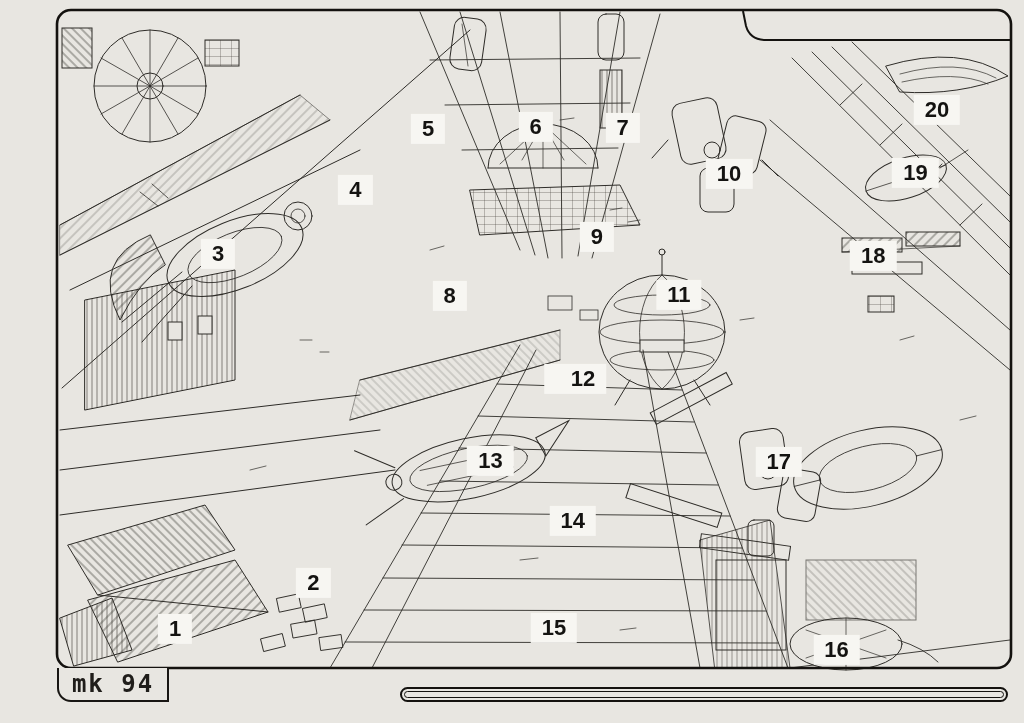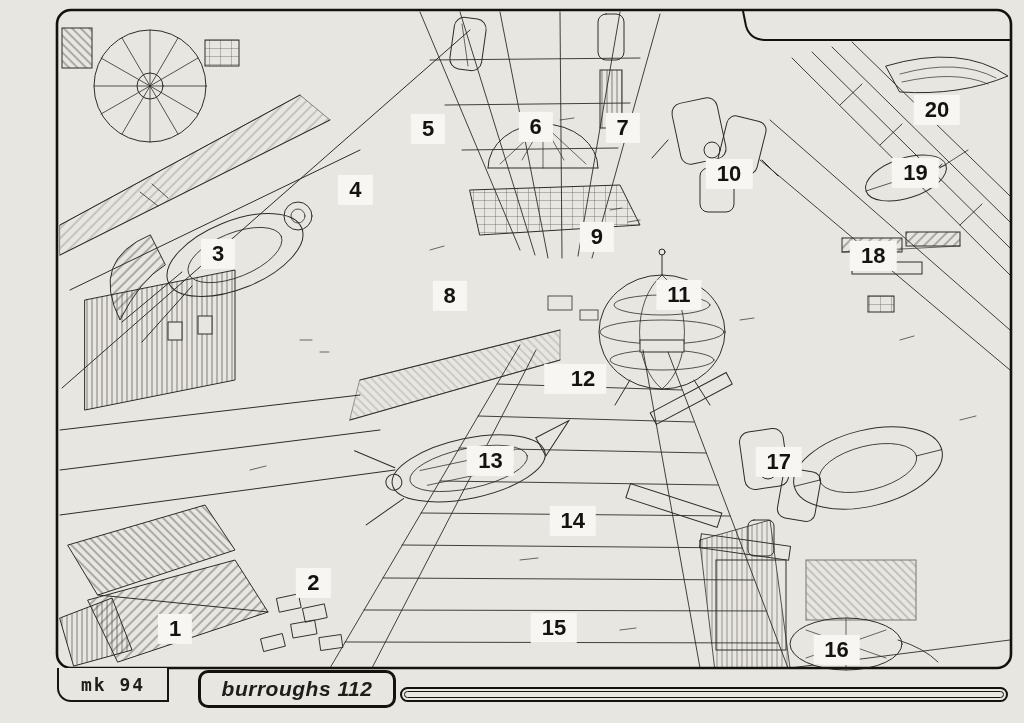--- a/index.html
+++ b/index.html
@@ -40,21 +40,21 @@
     text-align:center;
     color:#15130f;
   }
   .mk-label{
     position:absolute;
     left:57px;top:668px;width:108px;height:32px;
     border:2.5px solid #181613;border-top:none;
     border-radius:0 0 0 14px;
     display:flex;align-items:center;justify-content:center;
     font-family:"DejaVu Sans Mono", monospace;
-    font-weight:bold;font-size:18px;letter-spacing:2px;
+    font-weight:bold;font-size:24px;letter-spacing:2px;
     background:var(--paper);
   }
   .title-box{
     position:absolute;
     left:198px;top:670px;width:192px;height:32px;
     border:3px solid #14120f;border-radius:10px;
     display:flex;align-items:center;justify-content:center;
     background:var(--paper);
   }
   .title-box span{
@@ -335,21 +335,18 @@
       <span class="callout" style="left: 81.7%; top: 89.9%;">16</span>
       <span class="callout" style="left: 74.3%; top: 63.9%; margin-left: 18px;">17</span>
       <span class="callout" style="left: 84.2%; top: 35.4%; margin-left: 11px;">18</span>
       <span class="callout" style="left: 89.4%; top: 23.9%;">19</span>
       <span class="callout" style="left: 91.5%; top: 15.2%;">20</span>
     </div>
 
 
   <div class="mk-label">mk 94</div>
 
-  <div class="title-box">
-    <span>burroughs 112</span>
-  </div>
 
   <div class="footer-strip">
     <div class="inner"></div>
   </div>
 
 </div>
 
 </body></html>

